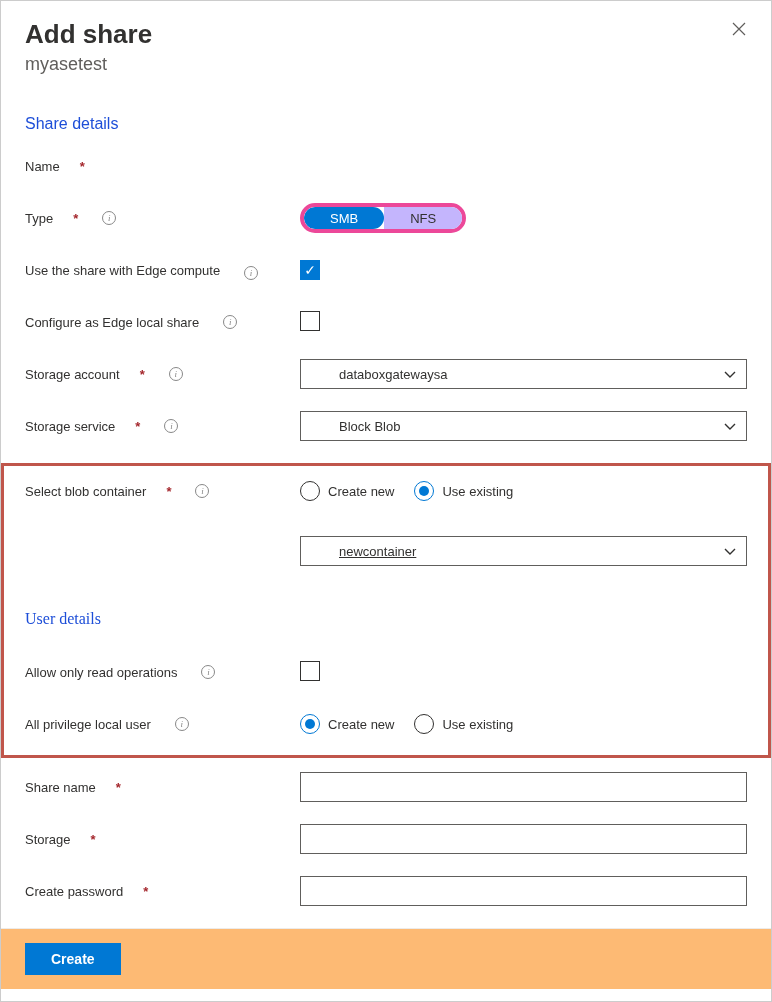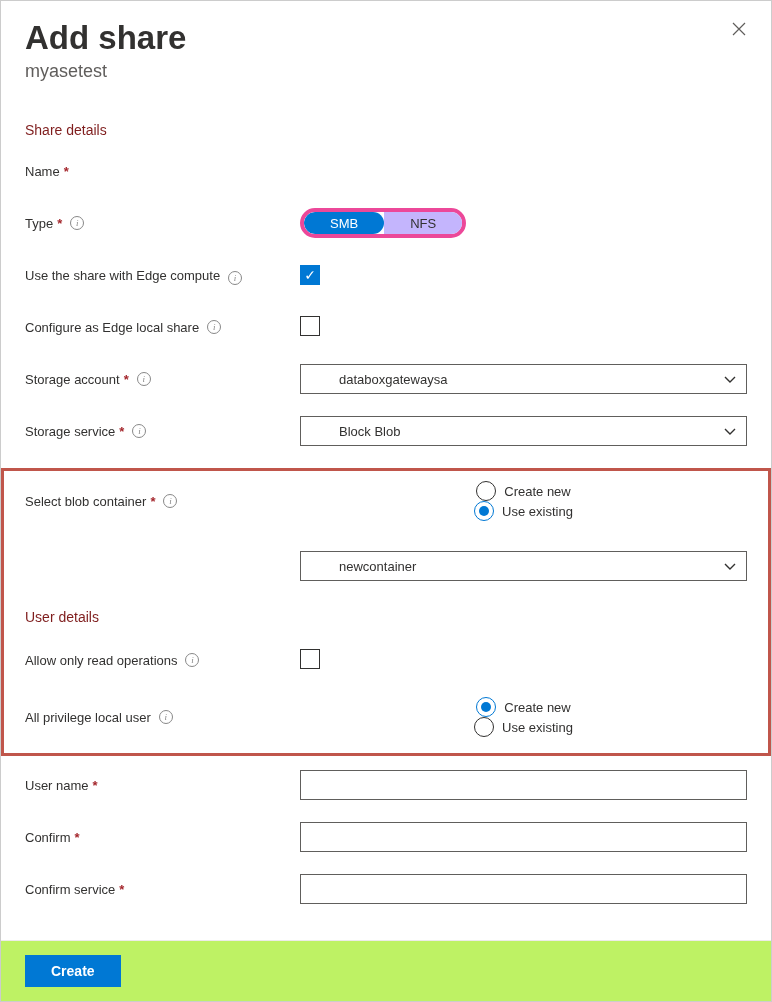--- a/index.html
+++ b/index.html
@@ -12,21 +12,21 @@
     width: 772px;
   }
   .panel {
     border: 1px solid #ccc;
     padding: 18px 24px 0 24px;
     position: relative;
     width: 772px;
     height: 1002px;
   }
   .title {
-    font-size: 33px;
+    font-size: 26px;
     font-weight: 600;
     margin: 0;
   }
   .subtitle {
     font-size: 18px;
     color: #605e5c;
     margin-top: 4px;
     margin-bottom: 40px;
   }
   .close {
@@ -36,39 +36,40 @@
     font-size: 18px;
     color: #605e5c;
     cursor: pointer;
     width: 24px;
     height: 24px;
     display: flex;
     align-items: center;
     justify-content: center;
   }
   .section-heading {
-    font-size: 14px;
-    color: #7f1d1d;
+    font-size: 16px;
+    color: #1d4ed8;
     margin-bottom: 18px;
   }
   .row {
     display: flex;
     align-items: center;
     margin-bottom: 22px;
     min-height: 30px;
   }
   .label-col {
     width: 275px;
     flex-shrink: 0;
     font-size: 13px;
     color: #323130;
     display: flex;
     align-items: center;
     flex-wrap: wrap;
     padding-right: 10px;
+    gap: 16px;
   }
   .control-col {
     flex: 1;
   }
   .req {
     color: #a4262c;
     margin-left: 4px;
     font-weight: 600;
   }
   .info-icon {
@@ -180,43 +181,42 @@
   }
   .radio.selected::after {
     content: "";
     width: 10px;
     height: 10px;
     background: #0078d4;
     border-radius: 50%;
   }
   .radio-group {
     display: flex;
-    align-items: center;
-    flex-direction: column;
+    gap: 20px;
   }
   .radio-item {
     display: flex;
     align-items: center;
     font-size: 13px;
   }
   .highlight-box {
     border: 3px solid #c0564b;
     margin-left: -24px;
     margin-right: -24px;
     padding: 10px 21px 6px 21px;
     margin-bottom: 14px;
   }
   .footer {
     position: absolute;
     left: 0;
     right: 0;
-    bottom: 0;
+    bottom: 12px;
     border-top: 1px solid #edebe9;
     padding: 14px 24px;
-    background: #bef264;
+    background: #fdba74;
   }
   .btn-primary {
     background: #0078d4;
     color: #fff;
     border: none;
     height: 32px;
     padding: 0 26px;
     font-size: 14px;
     font-weight: 600;
     cursor: pointer;
@@ -330,35 +330,35 @@
             <span>Create new</span>
           </div>
           <div class="radio-item">
             <span class="radio selected"></span>
             <span>Use existing</span>
           </div>
         </div>
       </div>
     </div>
 
-    <div class="row" style="margin-bottom:28px;">
+    <div class="row" style="margin-bottom:44px;text-decoration:underline;">
       <div class="label-col"></div>
       <div class="control-col">
         <div class="select">
           <span>newcontainer</span>
           <span class="chevron">
             <svg viewBox="0 0 12 12">
                 <path d="M1 3 L6 8 L11 3" stroke="#323130" stroke-width="1.4" fill="none"></path>
               </svg>
           </span>
         </div>
       </div>
     </div>
 
-    <div class="section-heading" style="margin-bottom:20px;">User details</div>
+    <div class="section-heading" style="margin-bottom:29px;font-family:Liberation Serif, serif;">User details</div>
 
     <div class="row">
       <div class="label-col">
         <span>Allow only read operations</span>
         <span class="info-icon">i</span>
       </div>
       <div class="control-col">
         <div class="checkbox"></div>
       </div>
     </div>
@@ -379,41 +379,41 @@
             <span>Use existing</span>
           </div>
         </div>
       </div>
     </div>
 
   </div>
 
   <div class="row">
     <div class="label-col">
-      <span>User name</span>
+      <span>Share name</span>
         <span class="req">*</span>
     </div>
     <div class="control-col">
       <input class="text-input" value="" style="">
     </div>
   </div>
 
   <div class="row">
     <div class="label-col">
-      <span>Confirm</span>
+      <span>Storage</span>
         <span class="req">*</span>
     </div>
     <div class="control-col">
       <input type="password" class="text-input" value="" style="">
     </div>
   </div>
 
   <div class="row">
     <div class="label-col">
-      <span>Confirm service</span>
+      <span>Create password</span>
         <span class="req">*</span>
     </div>
     <div class="control-col">
       <input type="password" class="text-input" value="" style="">
     </div>
   </div>
 
   <div class="footer">
     <button class="btn-primary">Create</button>
   </div>

